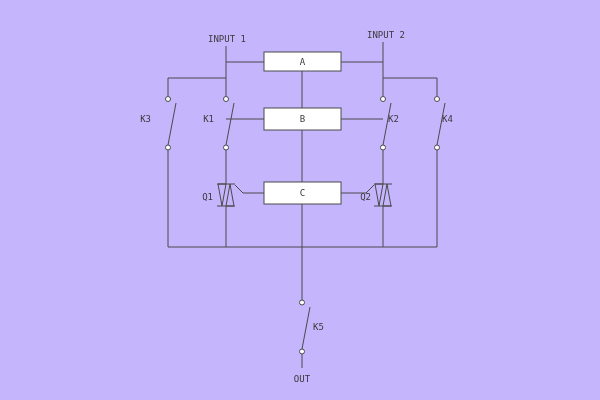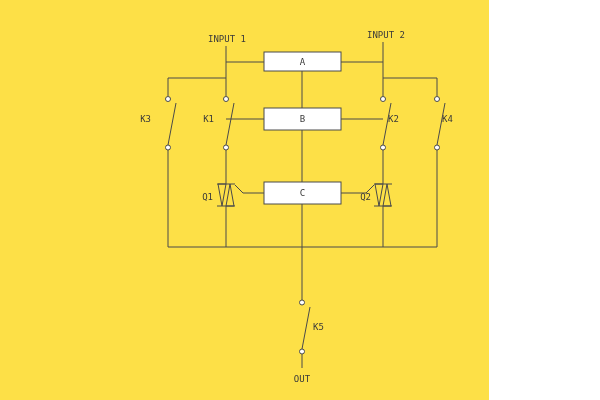--- a/index.html
+++ b/index.html
@@ -8,23 +8,23 @@
   }
   body {
     width: 600px;
     height: 400px;
     background: #ffffff;
     font-family: "DejaVu Sans Mono", monospace;
     overflow: hidden;
   }
   .stage {
     position: relative;
-    width: 489px;
+    width: 600px;
     height: 400px;
-    background: #fde047;
+    background: #c4b5fd;
   }
   svg text {
     font-family: "DejaVu Sans Mono", monospace;
     font-size: 9px;
     fill: #3a3a3a;
   }
   svg .wire {
     stroke: #4a4a4a;
     stroke-width: 1;
     fill: none;

